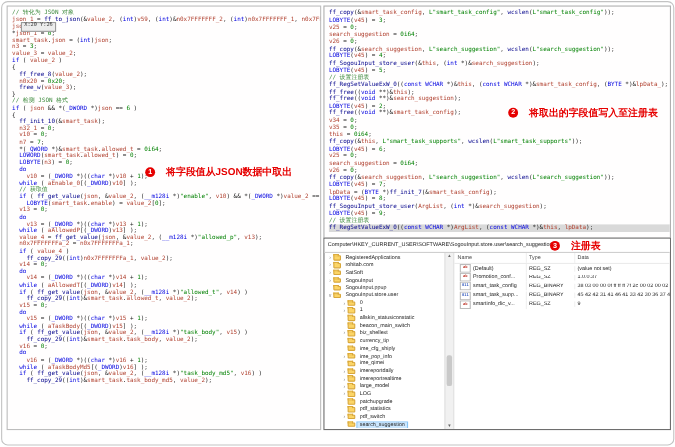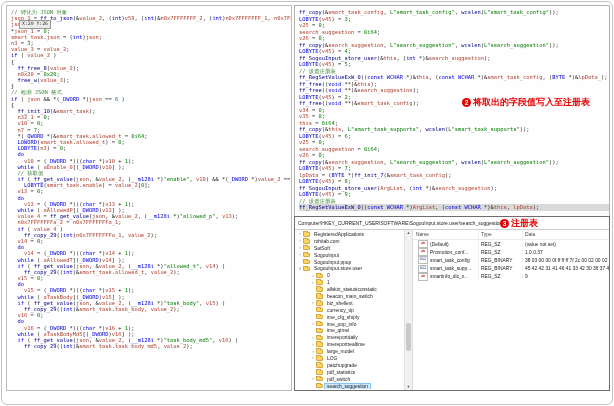--- a/index.html
+++ b/index.html
@@ -22,21 +22,21 @@
   .tk-num{color:#008000;}
   .tk-fn{color:#00008b;}
   .tk-var{color:#b0402f;}
 
   
   .tooltip{position:absolute;left:12px;top:14px;background:#ececec;border:1px solid #9a9a9a;
            font-size:4.8px;line-height:6px;height:7px;padding:0 2px;color:#333;z-index:5;
            font-family:"DejaVu Sans Mono",monospace;}
 
   
-  .anno{position:absolute;z-index:9;display:flex;align-items:center;gap:2px;
+  .anno{position:absolute;z-index:9;display:flex;align-items:center;gap:10px;
         color:#e60000;font-weight:bold;font-size:9px;white-space:nowrap;padding-left:10px;}
   .anno .circ{display:inline-flex;align-items:center;justify-content:center;width:9px;height:9px;
         border-radius:50%;background:#e60000;color:#ffffff;font-size:6.5px;line-height:9px;}
 
   
   .regwin{position:absolute;left:294px;top:216px;width:314px;height:173px;background:#ffffff;
           border:1px solid #6e6e6e;overflow:hidden;}
   .addr{height:12px;line-height:12px;border-bottom:1px solid #cfcfcf;font-size:5px;color:#222;
         padding-left:3px;white-space:nowrap;overflow:hidden;background:#ffffff;}
   .regbody{display:flex;height:160px;}
@@ -256,20 +256,24 @@
                 <span>smartinfo_dic_v...</span>
               </span>
               <span class="cell col-type">REG_SZ</span>
               <span class="cell col-data">9</span>
             </div>
           </div>
       </div>
     </div>
   </div>
 
+  <div class="anno" style="left:122px;top:150px;">
+    <span class="circ">1</span>
+    <span>将字段值从JSON数据中取出</span>
+  </div>
   <div class="anno" style="left:452px;top:96px;">
     <span class="circ">2</span>
     <span>将取出的字段值写入至注册表</span>
   </div>
   <div class="anno" style="left:490px;top:217px;">
     <span class="circ">3</span>
     <span>注册表</span>
   </div>
 </div>
 

